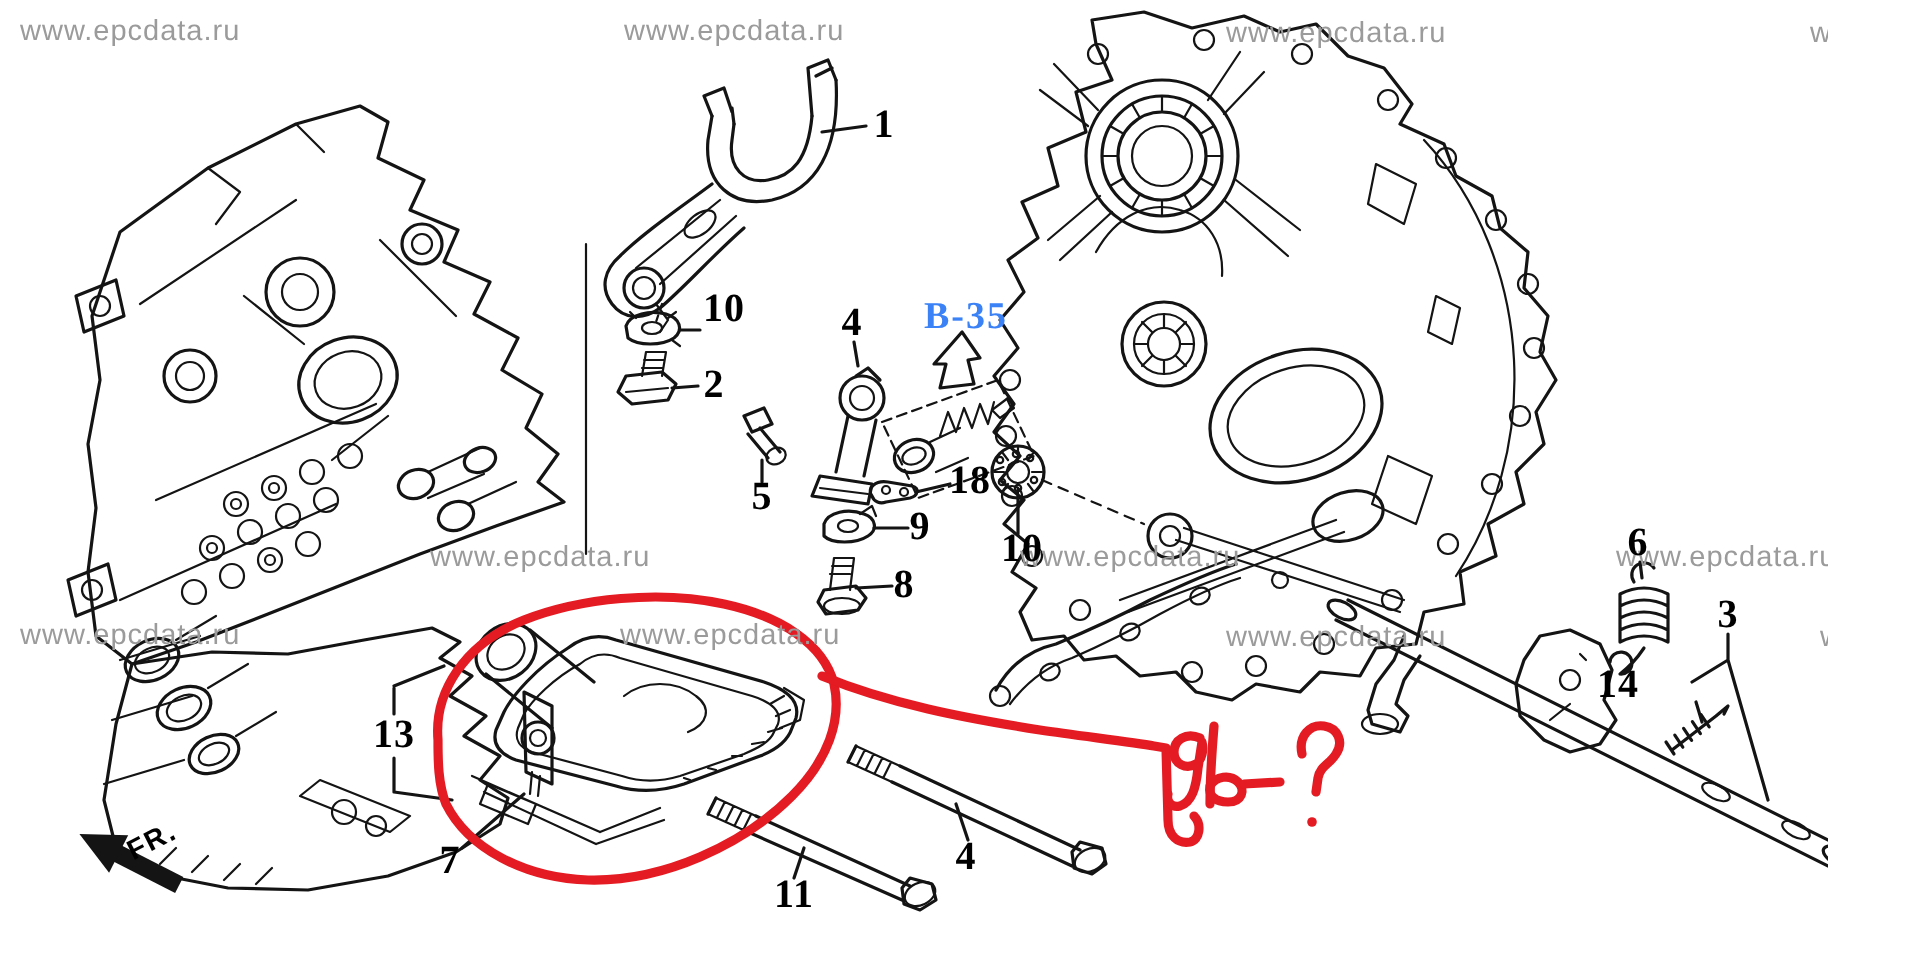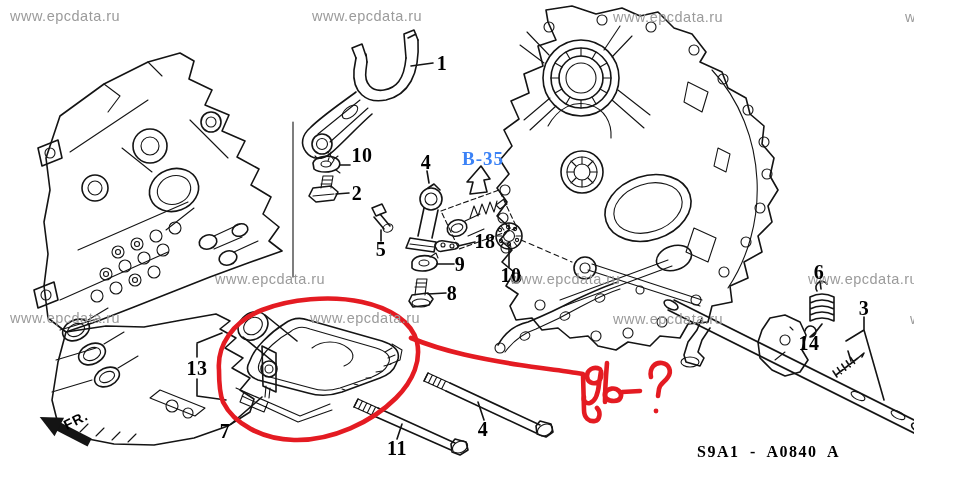--- a/index.html
+++ b/index.html
@@ -334,17 +334,16 @@
 <div class="plabel" style="left:362px;top:155px">10</div>
 <div class="plabel" style="left:485px;top:241px">18</div>
 <div class="plabel" style="left:511px;top:275px">10</div>
 <div class="plabel" style="left:197px;top:368px">13</div>
 <div class="plabel" style="left:809px;top:343px">14</div>
 <div class="plabel" style="left:483px;top:429px">4</div>
 <div class="plabel" style="left:397px;top:448px">11</div>
 
 <div class="bref" style="left:483px;top:159px">B-35</div>
 
-<div class="dcode" style="left:697px;top:443px">S9A1 - A0840 A</div>
 
 <div class="frlabel" style="left:63px;top:412px">FR.</div>
 
 </div>
 
 </body></html>

